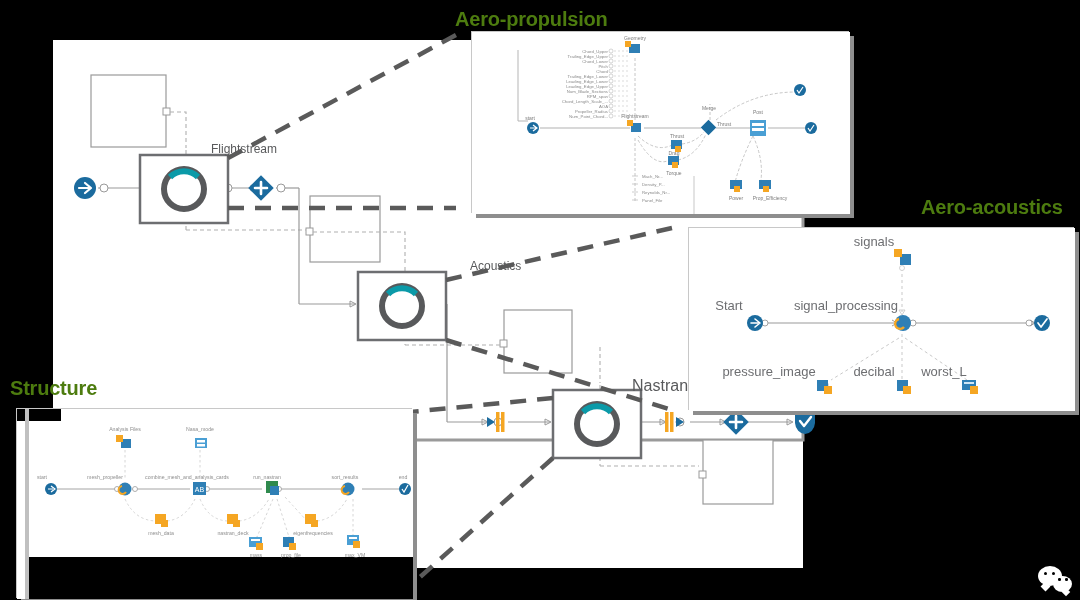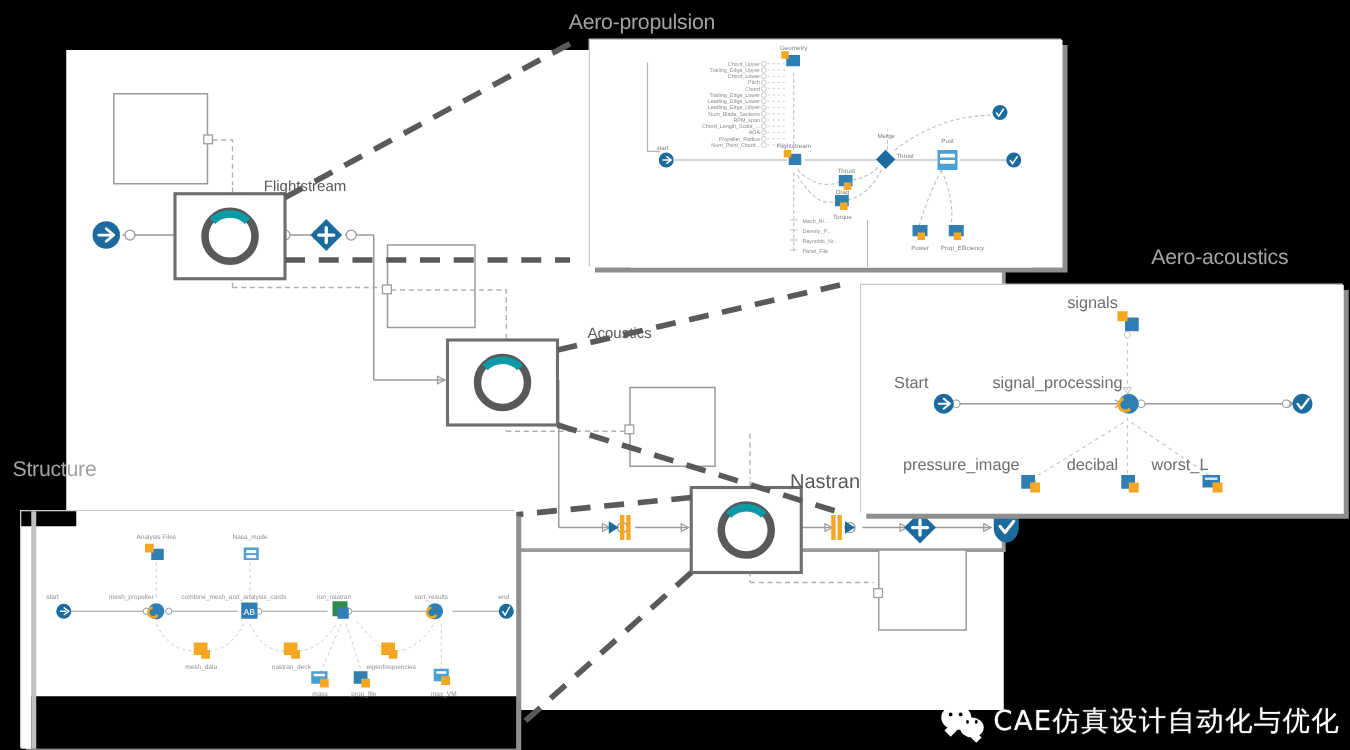--- a/index.html
+++ b/index.html
@@ -1,21 +1,21 @@
 <!DOCTYPE html>
 <html><head>
 <meta charset="utf-8">
 <style>
   html,body{margin:0;padding:0;background:#000;}
   body{width:1080px;height:600px;overflow:hidden;position:relative;
        font-family:"Liberation Sans","DejaVu Sans",sans-serif;}
   .root{position:absolute;inset:0;background:#000;}
 
   
-  .ptitle{position:absolute;font-weight:normal;font-size:17px;color:#a3a3a3;
+  .ptitle{position:absolute;font-weight:bold;font-size:20px;color:#4d7c0f;
           letter-spacing:-0.2px;white-space:nowrap;}
 
   .mainwhite{position:absolute;background:#fff;}
 
   
   svg.layer{position:absolute;left:0;top:0;width:1080px;height:600px;overflow:visible;}
 
   
   .inset{position:absolute;background:#fff;border:1px solid #c8c8c8;
          box-shadow:5px 5px 0 0 #8e8e8e;box-sizing:border-box;margin-left:16px;}
@@ -400,21 +400,21 @@
         <text x="185" y="18">signals</text>
         <text x="40" y="82">Start</text>
         <text x="157" y="82">signal_processing</text>
         <text x="80" y="148">pressure_image</text>
         <text x="185" y="148">decibal</text>
         <text x="255" y="148">worst_L</text>
       </g>
     </svg>
   </div>
 
-  <div class="ptitle" style="left:10px;top:366px;">Structure</div>
+  <div class="ptitle" style="left:10px;top:377px;">Structure</div>
 
   <div class="inset" style="left:0px;top:408px;width:396px;height:190px;">
     <svg viewBox="0 0 396 190" style="position:absolute;left:0;top:0;width:396px;height:190px;overflow:visible;">
       <rect x="0" y="0" width="396" height="190" fill="#ffffff"></rect>
       <rect x="0" y="0" width="44" height="12" fill="#000000"></rect>
       <rect x="8" y="148" width="388" height="42" fill="#000000"></rect>
       <rect x="8" y="0" width="4" height="190" fill="#c0c0c0"></rect>
 
       <g stroke="#9a9a9a" stroke-width="0.9" fill="none">
         <path d="M40,80 L98,80"></path>
@@ -534,16 +534,15 @@
 
   <div id="watermark">
     <div class="wechat">
       <span class="b1"></span>
       <span class="b2"></span>
       <i style="left:6px;top:6px;width:3px;height:3px;"></i>
       <i style="left:14px;top:6px;width:3px;height:3px;"></i>
       <i style="left:20px;top:12px;width:2.5px;height:2.5px;"></i>
       <i style="left:27px;top:12px;width:2.5px;height:2.5px;"></i>
     </div>
-    <span class="wmtext">CAE仿真设计自动化与优化</span>
   </div>
 
 </div>
 
 </body></html>

